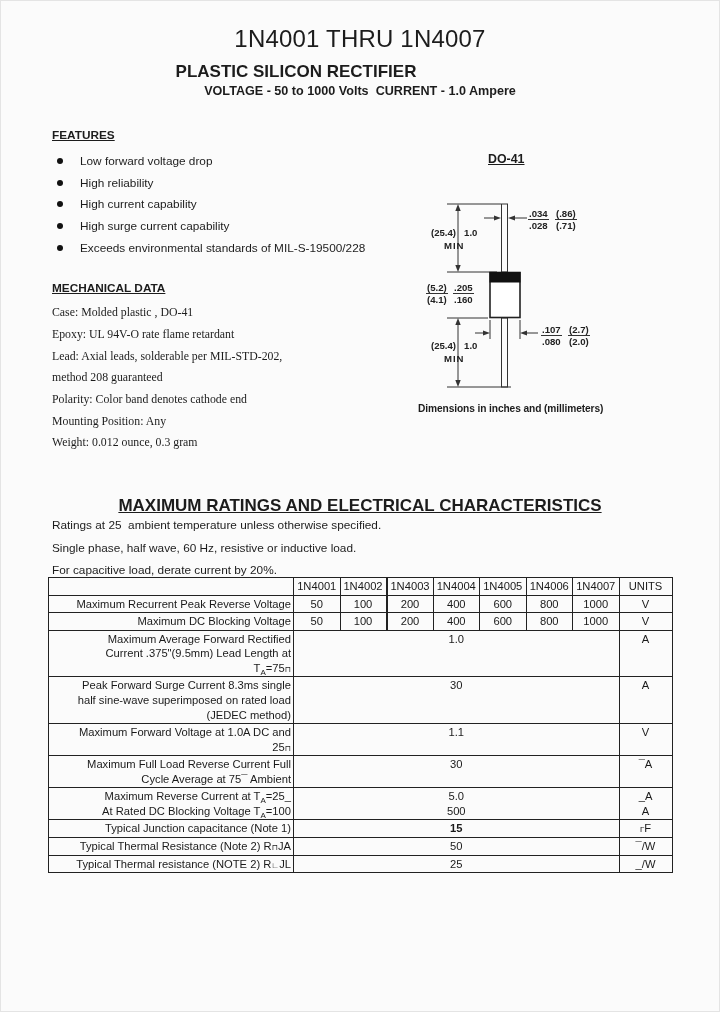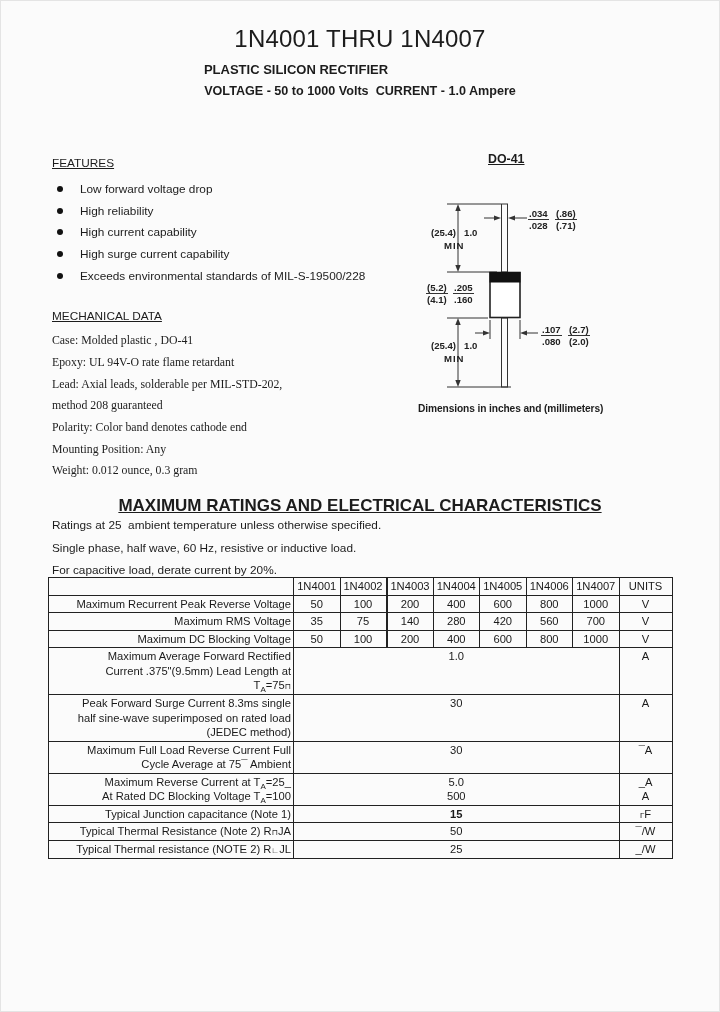--- a/index.html
+++ b/index.html
@@ -13,29 +13,29 @@
   }
   .page{position:absolute;inset:0;box-shadow:inset 0 0 0 1px #e4e4e4;}
 
   
   .doc-title{
     position:absolute;top:25px;left:0;width:720px;
     text-align:center;font-size:24px;font-weight:400;letter-spacing:.2px;
   }
   .doc-subtitle{
     position:absolute;top:62px;left:0;width:592px;
-    text-align:center;font-size:13px;font-weight:700;
+    text-align:center;font-size:17px;font-weight:700;
   }
   .doc-ratingline{
     position:absolute;top:84px;left:0;width:720px;
     text-align:center;font-size:12.6px;font-weight:700;
   }
 
   
-  .sec-head{font-size:11.8px;font-weight:400;text-decoration:underline;margin-top:28px;}
+  .sec-head{font-size:11.8px;font-weight:700;text-decoration:underline;}
 
   
   .features{position:absolute;left:52px;top:128px;width:340px;}
   .feat-list{margin-top:8px;}
   .feat-item{position:relative;height:21.8px;padding-left:28px;display:flex;align-items:center;font-size:11.8px;}
   .bullet{position:absolute;left:5px;top:50%;transform:translateY(-50%);
     width:6px;height:6px;border-radius:50%;background:#111;}
 
   
   .mechanical{position:absolute;left:52px;top:281px;width:360px;}
@@ -250,31 +250,20 @@
             <td class="val">50</td>
             <td class="val">100</td>
             <td class="val thick">200</td>
             <td class="val">400</td>
             <td class="val">600</td>
             <td class="val">800</td>
             <td class="val">1000</td>
             <td class="unit">V</td>
           </tr>
           <tr>
-            <td class="lbl">Maximum RMS Voltage</td>
-            <td class="val">35</td>
-            <td class="val">75</td>
-            <td class="val thick">140</td>
-            <td class="val">280</td>
-            <td class="val">420</td>
-            <td class="val">560</td>
-            <td class="val">700</td>
-            <td class="unit">V</td>
-          </tr>
-          <tr>
             <td class="lbl">Maximum DC Blocking Voltage</td>
             <td class="val">50</td>
             <td class="val">100</td>
             <td class="val thick">200</td>
             <td class="val">400</td>
             <td class="val">600</td>
             <td class="val">800</td>
             <td class="val">1000</td>
             <td class="unit">V</td>
           </tr>
@@ -282,20 +271,25 @@
             <td class="lbl">Maximum Average Forward Rectified<br>Current .375"(9.5mm) Lead Length at<br>T<sub>A</sub>=75<small>⊓</small></td>
             <td class="val" colspan="7">1.0</td>
             <td class="unit">A</td>
           </tr>
           <tr>
             <td class="lbl">Peak Forward Surge Current 8.3ms single<br>half sine-wave superimposed on rated load<br>(JEDEC method)</td>
             <td class="val" colspan="7">30</td>
             <td class="unit">A</td>
           </tr>
           <tr>
+            <td class="lbl">Maximum Forward Voltage at 1.0A DC and<br>25<small>⊓</small></td>
+            <td class="val" colspan="7">1.1</td>
+            <td class="unit">V</td>
+          </tr>
+          <tr>
             <td class="lbl">Maximum Full Load Reverse Current Full<br>Cycle Average at 75¯ Ambient</td>
             <td class="val" colspan="7">30</td>
             <td class="unit">¯A</td>
           </tr>
           <tr>
             <td class="lbl">Maximum Reverse Current at T<sub>A</sub>=25_<br>At Rated DC Blocking Voltage T<sub>A</sub>=100</td>
             <td class="val" colspan="7">5.0<br>500</td>
             <td class="unit">_A<br>A</td>
           </tr>
           <tr>

